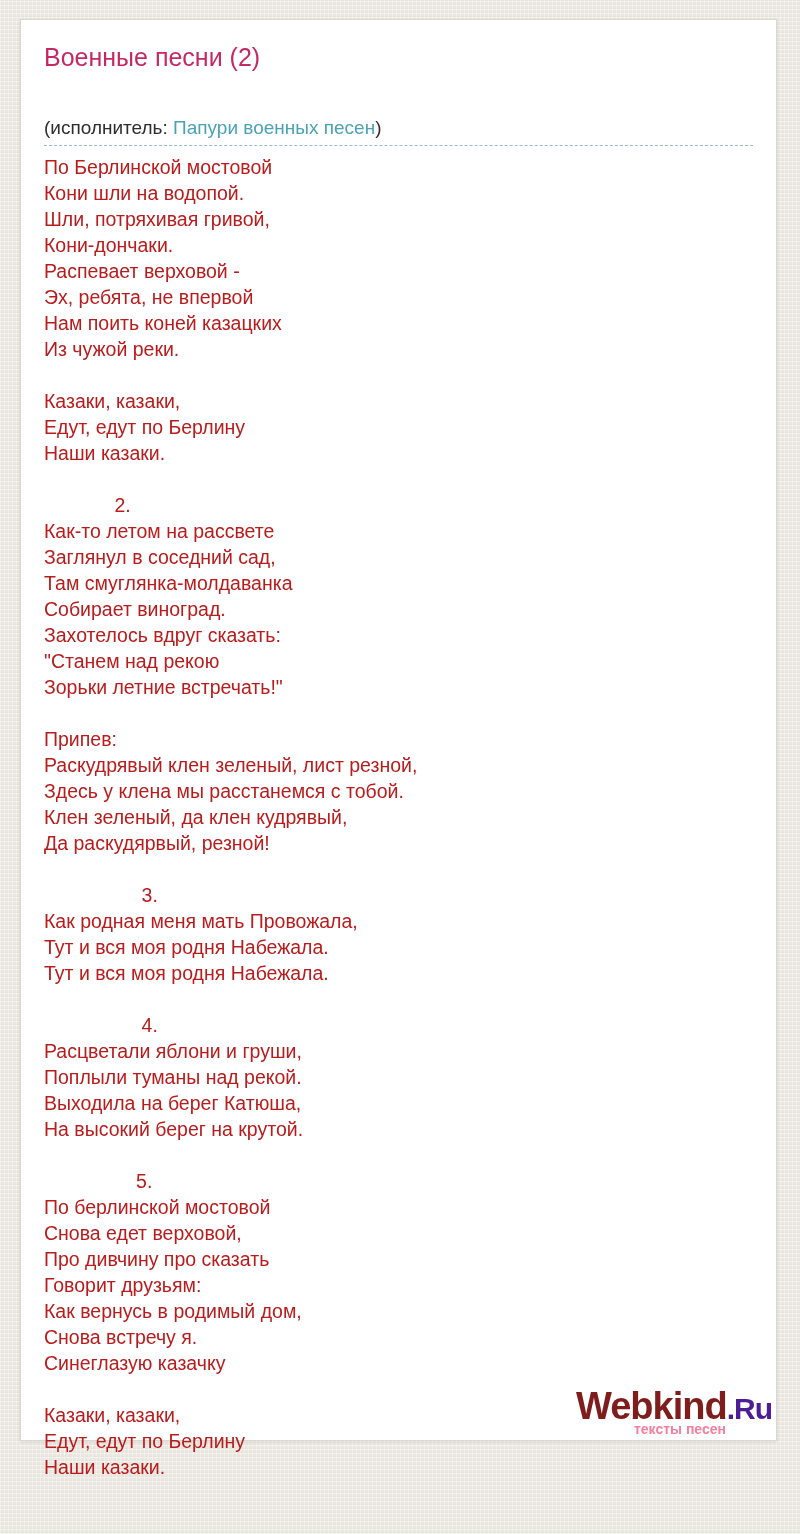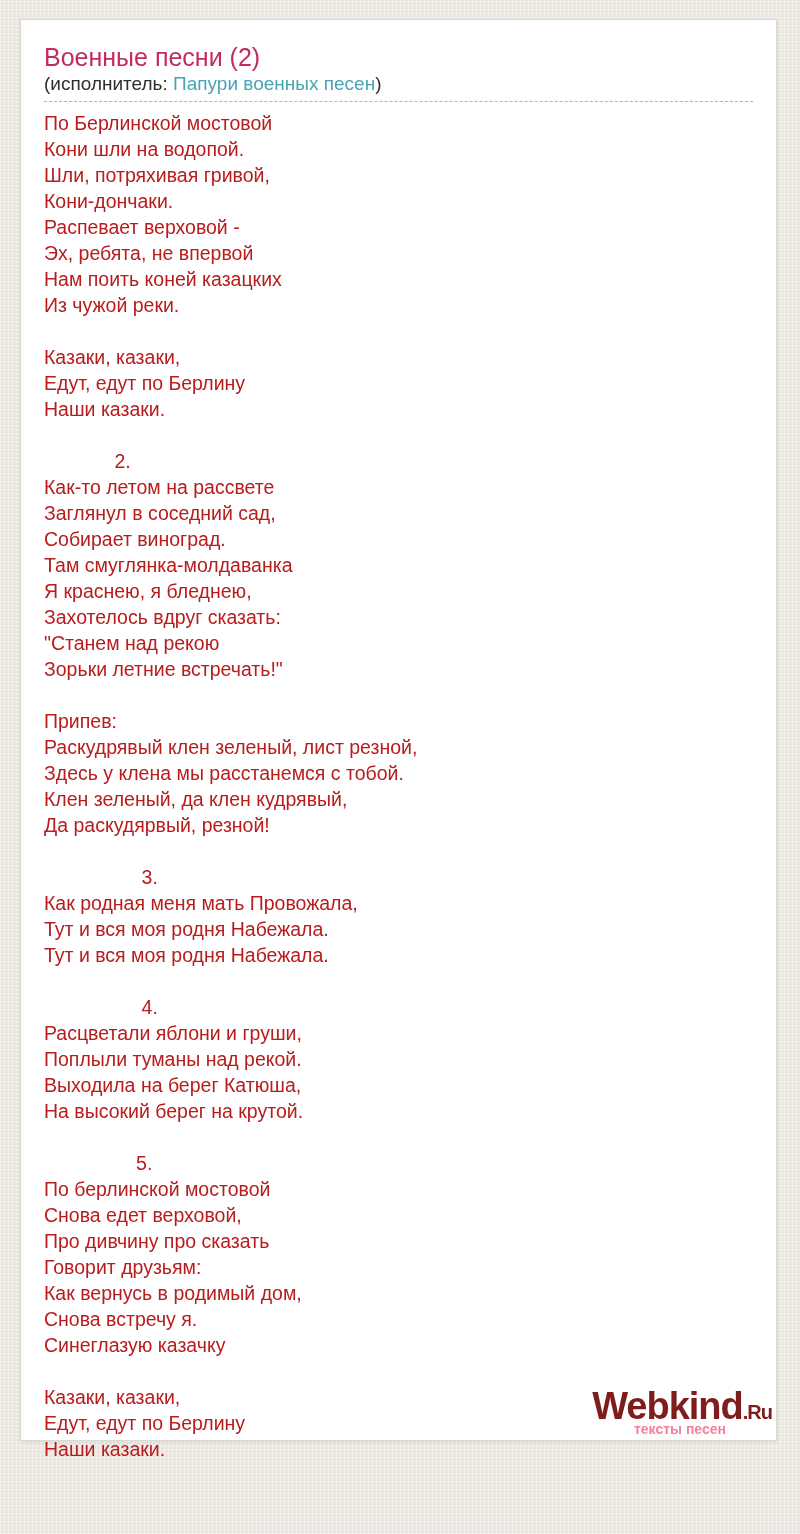--- a/index.html
+++ b/index.html
@@ -35,20 +35,21 @@
     line-height: 30px;
     font-weight: 400;
     color: #c42a62;
   }
   .artist-line {
     font-size: 19px;
     line-height: 24px;
     color: #2e2e2e;
     padding-bottom: 5px;
     border-bottom: 1px dashed #9fb8cc;
+    margin-top: 44px;
   }
   .artist-link {
     color: #4aa3b4;
     text-decoration: none;
     cursor: pointer;
   }
   .lyrics {
     margin-top: 8px;
     font-size: 19.5px;
     line-height: 26px;
@@ -68,22 +69,22 @@
   }
   .logo-line {
     font-weight: bold;
     letter-spacing: -1px;
   }
   .logo-main {
     font-size: 38px;
     color: #7f1d1d;
   }
   .logo-suffix {
-    font-size: 20px;
-    color: #7f1d1d;
+    font-size: 30px;
+    color: #4c1d95;
   }
   .logo-tagline {
     font-weight: bold;
     font-size: 14px;
     color: #f57f9c;
     padding-right: 46px;
     margin-top: -3px;
   }
 </style>
 </head>
@@ -107,23 +108,22 @@
       <div class="lyric-line">Нам поить коней казацких</div>
       <div class="lyric-line">Из чужой реки.</div>
       <div class="lyric-line"></div>
       <div class="lyric-line">Казаки, казаки,</div>
       <div class="lyric-line">Едут, едут по Берлину</div>
       <div class="lyric-line">Наши казаки.</div>
       <div class="lyric-line"></div>
       <div class="lyric-line">             2.</div>
       <div class="lyric-line">Как-то летом на рассвете</div>
       <div class="lyric-line">Заглянул в соседний сад,</div>
+      <div class="lyric-line">Там смуглянка-молдаванка</div>
       <div class="lyric-line">Собирает виноград.</div>
-      <div class="lyric-line">Там смуглянка-молдаванка</div>
-      <div class="lyric-line">Я краснею, я бледнею,</div>
       <div class="lyric-line">Захотелось вдруг сказать:</div>
       <div class="lyric-line">"Станем над рекою</div>
       <div class="lyric-line">Зорьки летние встречать!"</div>
       <div class="lyric-line"></div>
       <div class="lyric-line">Припев:</div>
       <div class="lyric-line">Раскудрявый клен зеленый, лист резной,</div>
       <div class="lyric-line">Здесь у клена мы расстанемся с тобой.</div>
       <div class="lyric-line">Клен зеленый, да клен кудрявый,</div>
       <div class="lyric-line">Да раскудярвый, резной!</div>
       <div class="lyric-line"></div>

